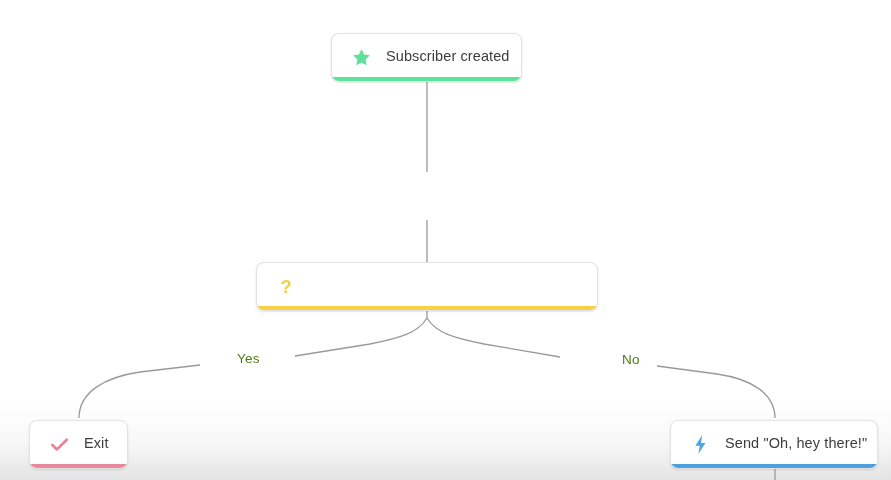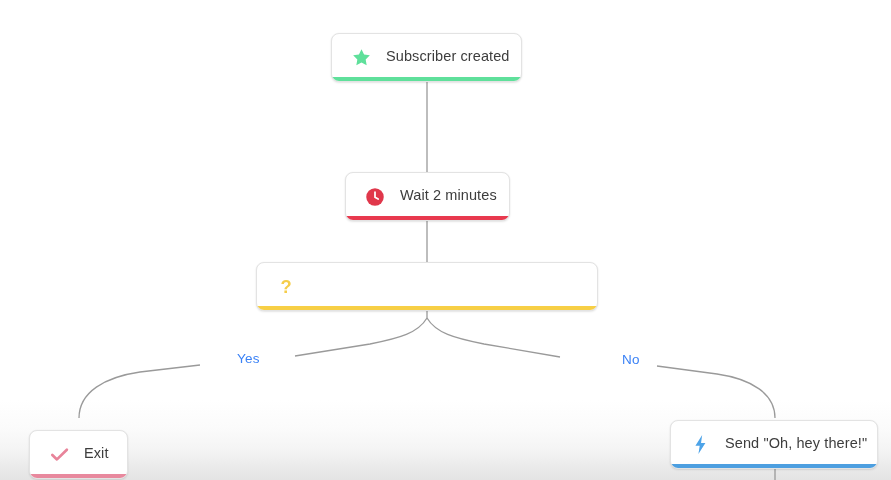--- a/index.html
+++ b/index.html
@@ -72,28 +72,28 @@
     white-space: nowrap;
     padding-right: 18px;
     line-height: 1;
     margin-top: -2px;
   }
 
   
   #node-subscriber { left: 331px; top: 33px;  width: 191px; }
   #node-wait       { left: 345px; top: 172px; width: 165px; }
   #node-condition  { left: 256px; top: 262px; width: 342px; }
-  #node-exit       { left: 29px;  top: 420px; width: 99px; margin-top: 10px;  }
+  #node-exit       { left: 29px;  top: 420px; width: 99px;  }
   #node-send       { left: 670px; top: 420px; width: 208px; }
 
   
   .branch-label {
     position: absolute;
     font-size: 13.5px;
-    color: #3b82f6;
+    color: #4d7c0f;
     letter-spacing: 0.2px;
     background: #ffffff;
     padding: 0 9px;
     line-height: 1;
     white-space: nowrap;
   }
   #branch-yes { left: 228px; top: 352px; }
   #branch-no  { left: 613px; top: 353px; }
 </style>
 </head>
@@ -125,30 +125,20 @@
   <div class="node" id="node-subscriber">
     <span class="ico">
       <svg width="21" height="21" viewBox="0 0 24 24" aria-hidden="true">
         <path fill="#5fe09b" d="M12 2.6l2.95 5.98 6.6.96-4.77 4.65 1.12 6.57L12 17.66l-5.9 3.1 1.13-6.57L2.46 9.54l6.6-.96L12 2.6z"></path>
       </svg>
     </span>
     <span class="label">Subscriber created</span>
     <span class="accent" style="background:#5fe09b"></span>
   </div>
 
-  <div class="node" id="node-wait">
-    <span class="ico">
-      <svg width="20" height="20" viewBox="0 0 24 24" aria-hidden="true">
-        <circle cx="12" cy="12" r="10.5" fill="#e0374b"></circle>
-        <path d="M12 6.2 L12 12.3 L15.8 14.4" stroke="#ffffff" stroke-width="2.1" stroke-linecap="round" stroke-linejoin="round" fill="none"></path>
-      </svg>
-    </span>
-    <span class="label">Wait 2 minutes</span>
-    <span class="accent" style="background:#e8394e"></span>
-  </div>
 
   <div class="node" id="node-condition">
     <span class="ico">
       <svg width="20" height="22" viewBox="0 0 20 24" aria-hidden="true">
         <text x="10" y="18.5" text-anchor="middle" font-family="Liberation Sans, sans-serif" font-size="20" font-weight="bold" fill="#f5cd4a">?</text>
       </svg>
     </span>
     <span class="accent" style="background:#f7cf45"></span>
   </div>
 

